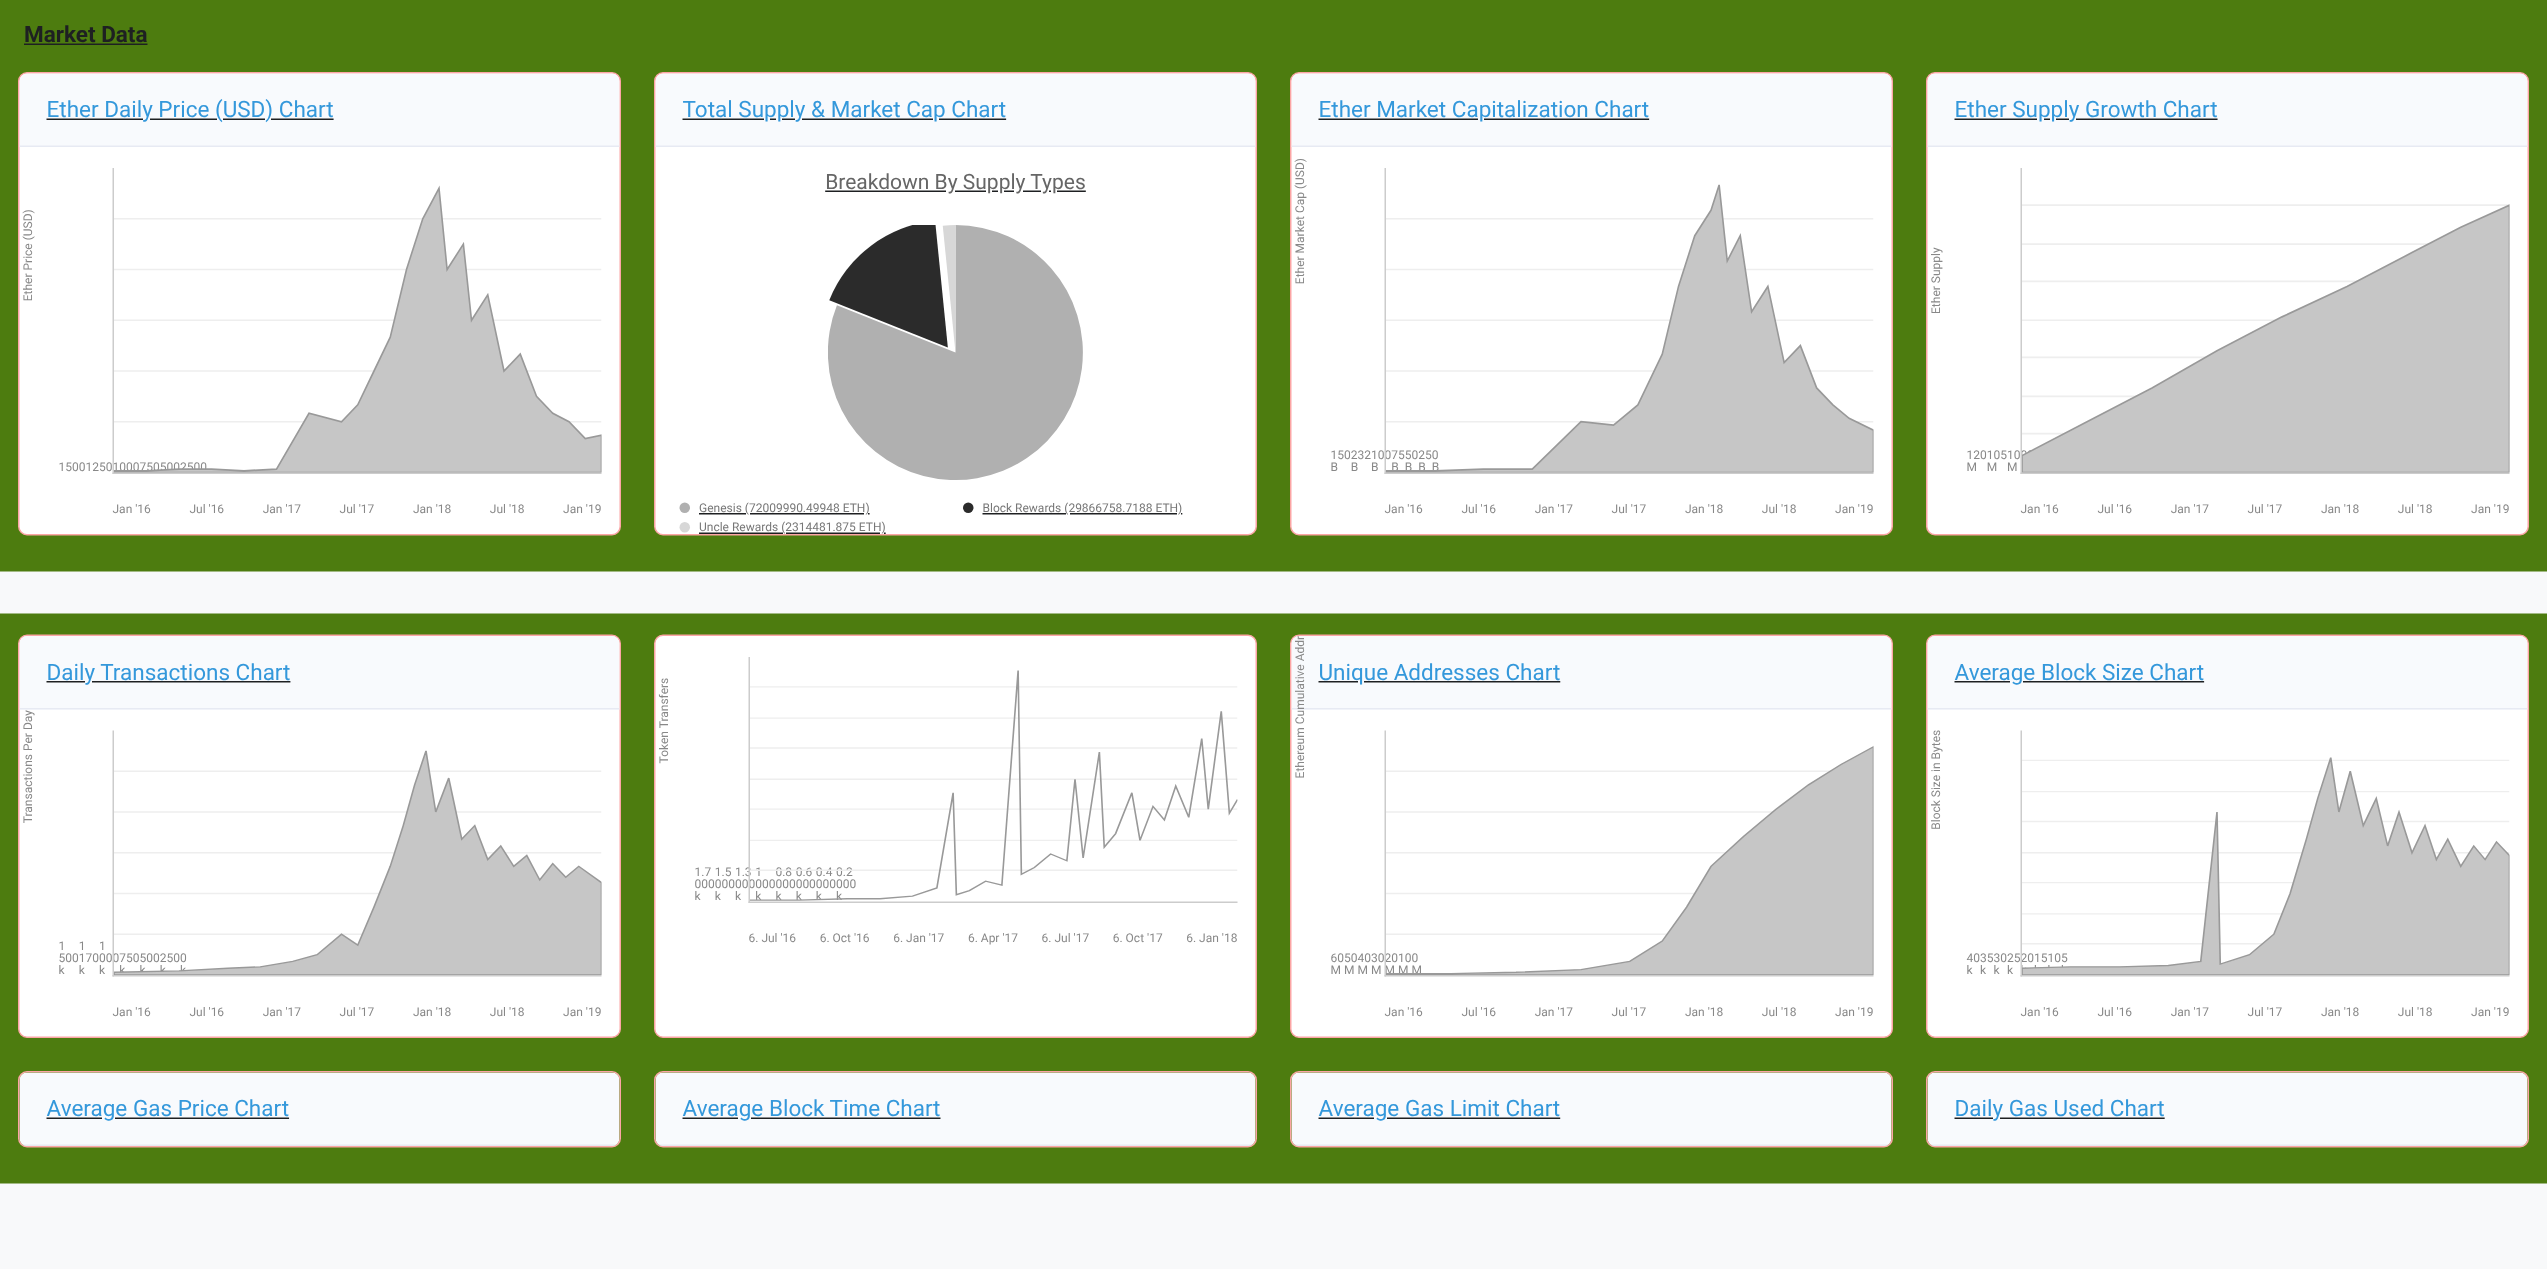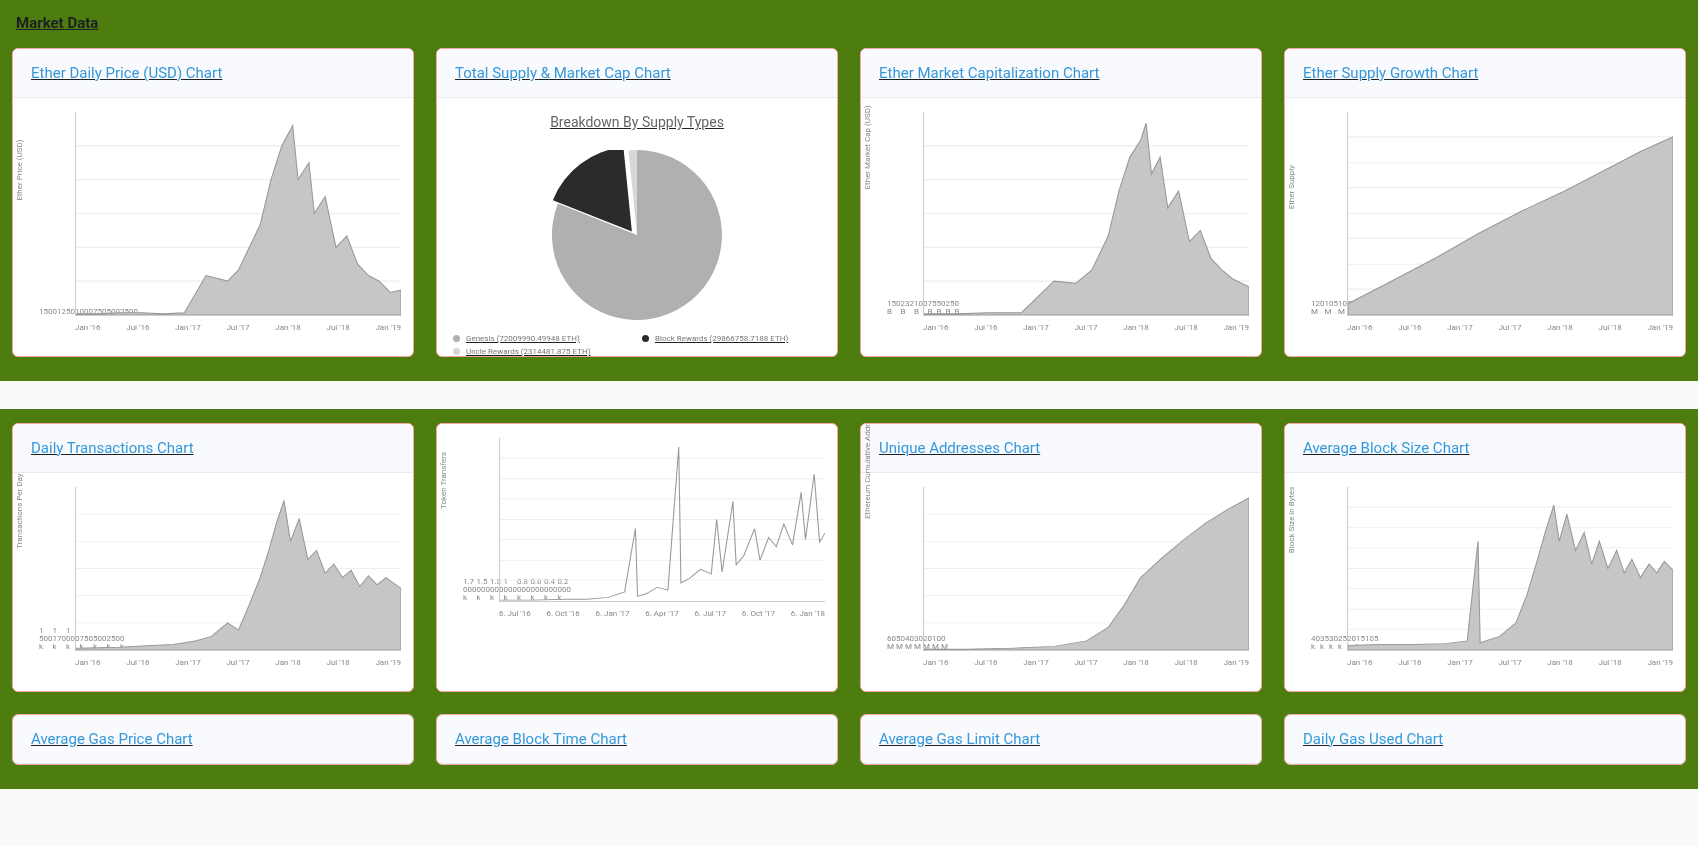--- a/index.html
+++ b/index.html
@@ -7,21 +7,21 @@
   .section { background: #4d7c0f; padding: 14px 12px 24px 12px; margin-bottom: 28px; text-decoration: underline; }
   .section-title { font-size: 15px; font-weight: 700; color: #1e2022; padding: 0 4px 16px 4px; }
   .grid { display: grid; grid-template-columns: repeat(4, 1fr); gap: 22px; }
   .card { border: 1px solid #fca5a5; border-radius: 6px; background: #fff; overflow: hidden; }
   .card-header { background: #f8fafd; border-bottom: 1px solid #e7eaf3; padding: 15px 18px; }
   .card-title { color: #3498db; font-size: 15px; font-weight: 400; cursor: pointer; }
   .card-body { padding: 12px 10px 18px 10px; height: 258px; position: relative; }
   .card-body.pie { height: 258px; }
   .y-axis { position: absolute; left: 26px; top: 14px; bottom: 40px; width: 36px; display: flex; flex-direction: row; justify-content: space-between; align-items: flex-end; font-size: 8px; color: #888; }
   .y-axis span { line-height: 1; }
-  .x-axis { position: absolute; left: 62px; right: 12px; bottom: 24px; display: flex; justify-content: space-between; font-size: 8px; color: #888; }
+  .x-axis { position: absolute; left: 62px; right: 12px; bottom: 12px; display: flex; justify-content: space-between; font-size: 8px; color: #888; }
   .y-label { position: absolute; left: 6px; top: 50%; transform: rotate(-90deg) translateX(50%); transform-origin: left center; font-size: 8px; color: #888; white-space: nowrap; }
   .plot { position: absolute; left: 62px; right: 12px; top: 14px; bottom: 40px; border-left: 1px solid #ccc; border-bottom: 1px solid #ccc; }
   .plot svg { width: 100%; height: 100%; display: block; }
   .gridline { stroke: #eee; stroke-width: 1; }
   .area-path { fill: #c6c6c6; stroke: #999; stroke-width: 1; }
   .line-path { fill: none; stroke: #999; stroke-width: 1; }
   .pie-wrap { text-align: center; }
   .pie-title { font-size: 14px; color: #666; margin: 4px 0 20px 0; }
   .pie-svg { width: 170px; height: 170px; margin: 0 auto; display: block; }
   .legend { display: grid; grid-template-columns: 1fr 1fr; gap: 4px 10px; font-size: 8px; color: #777; margin-top: 14px; padding: 0 6px; }

